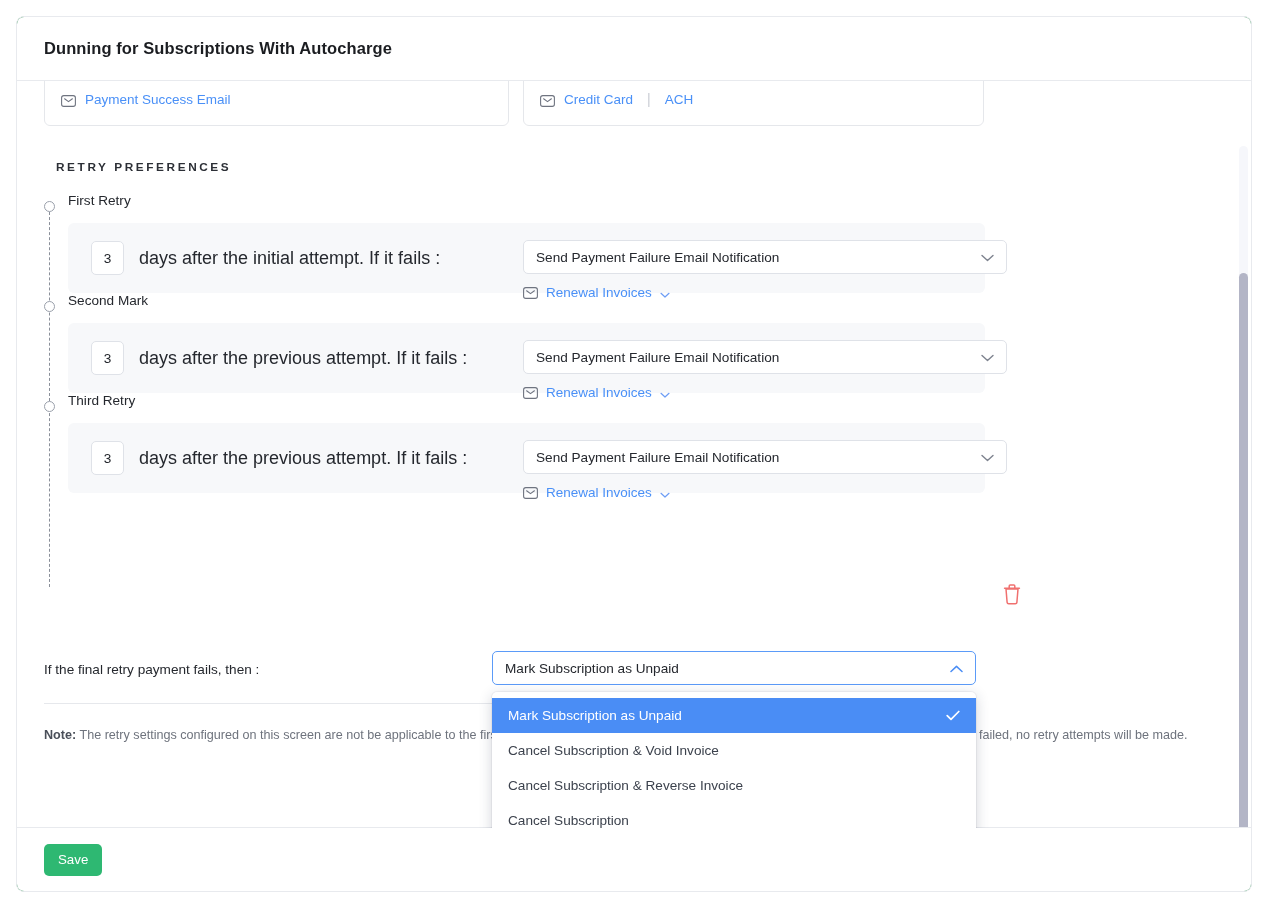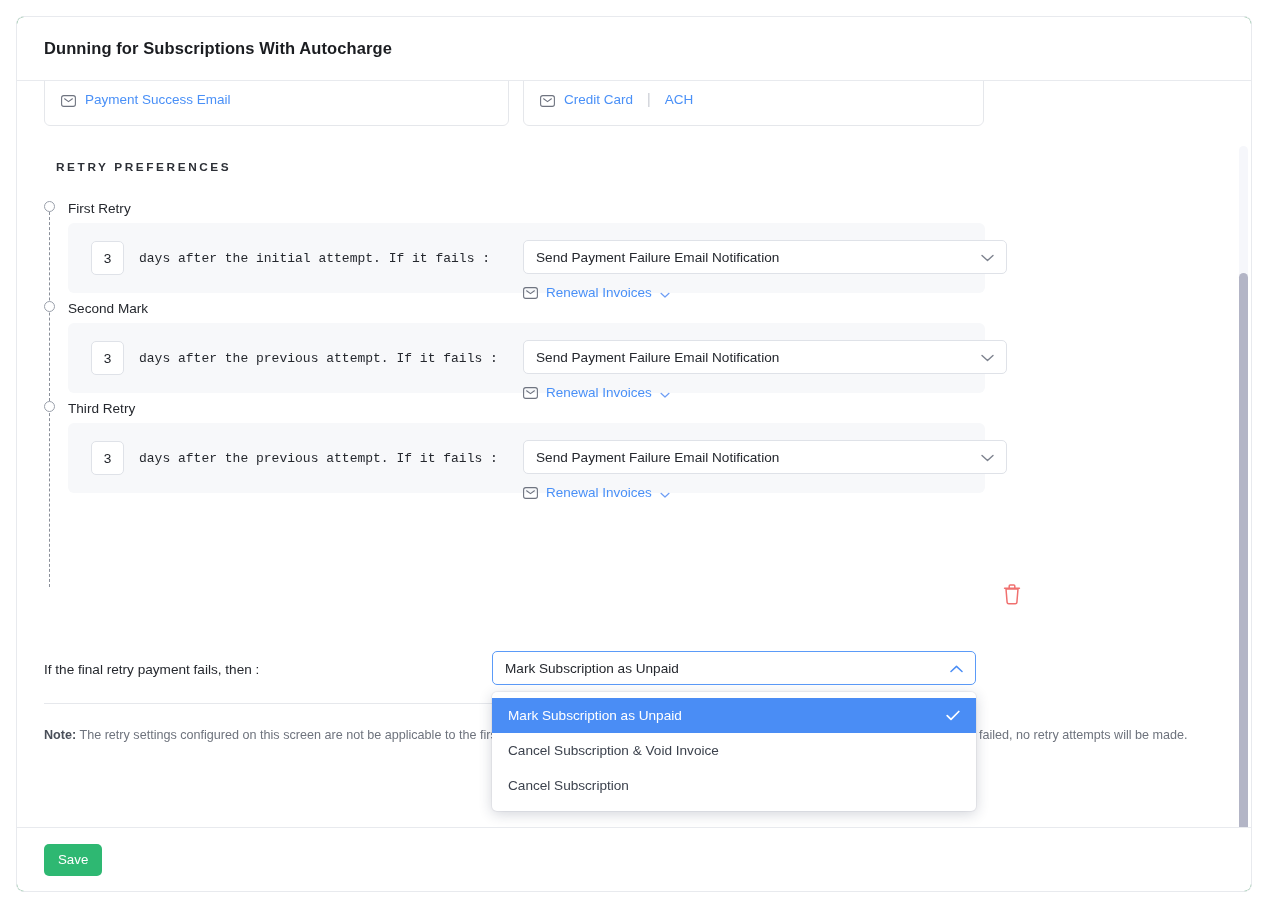--- a/index.html
+++ b/index.html
@@ -132,21 +132,20 @@
     height: 380px;
     border-left: 1px dashed #8a8f99;
   }
 
   .retry-group { position: relative; margin-bottom: 0; }
 
   .retry-head {
     position: relative;
     height: 30px;
     display: flex;
-    align-items: center;
   }
   .tl-dot {
     position: absolute;
     left: 0px;
     top: 8px;
     width: 11px;
     height: 11px;
     border: 1.3px solid #9aa0ab;
     border-radius: 50%;
     background: #ffffff;
@@ -181,23 +180,22 @@
     background: #ffffff;
     text-align: center;
     font-size: 13.6px;
     color: #23262c;
     font-family: "Liberation Sans", sans-serif;
     outline: none;
     padding: 0;
   }
   .after-text {
     margin-left: 15px;
-    font-size: 13px;
+    font-size: 18px;
     color: #25282e;
-    font-family: Liberation Mono, monospace;
   }
 
   .sel-wrap {
     position: absolute;
     left: 455px;
     top: 17px;
     width: 484px;
   }
   .fake-select {
     width: 484px;
@@ -557,20 +555,23 @@
             <span class="dd-check">
               <svg width="14" height="11" viewBox="0 0 14 11">
                   <path d="M1.2 5.6 L5 9.4 L12.8 1.5" fill="none" stroke="#ffffff" stroke-width="1.7" stroke-linecap="round" stroke-linejoin="round"></path>
                 </svg>
             </span>
           </div>
           <div class="dd-item">
             <span>Cancel Subscription &amp; Void Invoice</span>
           </div>
           <div class="dd-item">
+            <span>Cancel Subscription &amp; Reverse Invoice</span>
+          </div>
+          <div class="dd-item">
             <span>Cancel Subscription</span>
           </div>
         </div>
       </div>
 
       <div class="divider"></div>
       <div class="note">
         <b>Note:</b><span> The retry settings configured on this screen are not be applicable to the first invoice of a subscription. If the payment for the first invoice of such subscriptions has failed, no retry attempts will be made.</span>
       </div>
 

